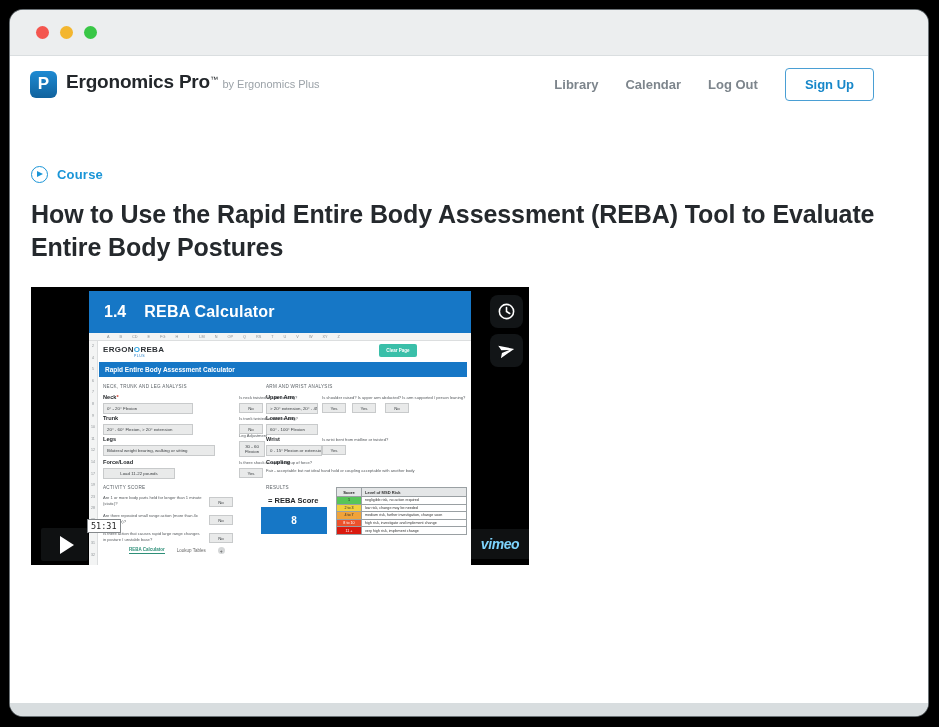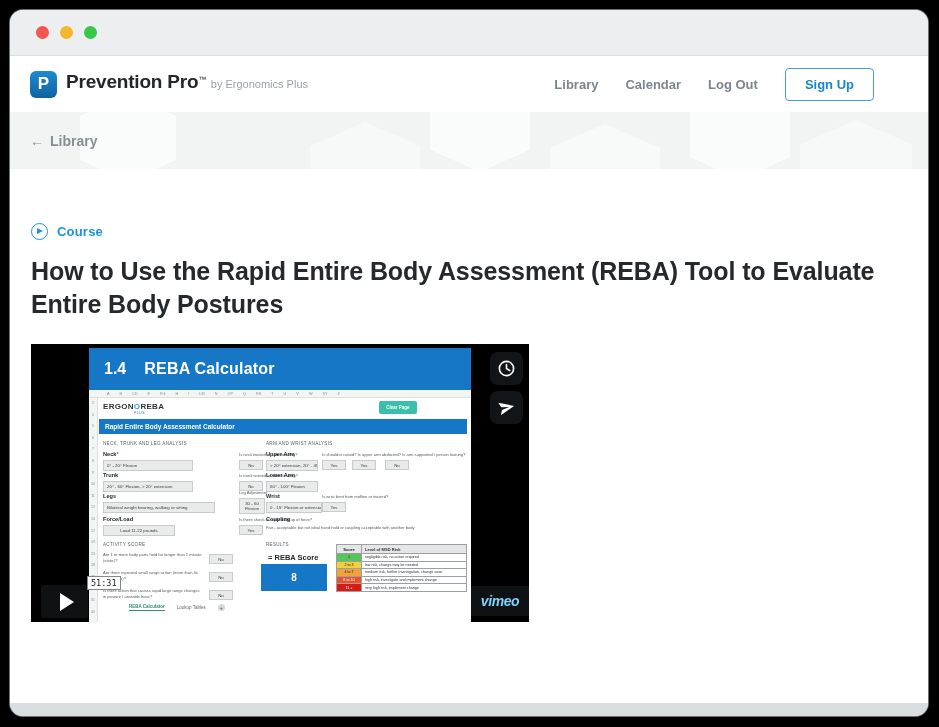--- a/index.html
+++ b/index.html
@@ -129,43 +129,32 @@
   <div class="chrome">
     <div class="light red"></div>
     <div class="light yellow"></div>
     <div class="light green"></div>
   </div>
 
   <div class="site-header">
     <div class="brand">
       <div class="brand-mark">P</div>
       <div>
-        <span class="brand-name">Prevention Pro</span><span class="brand-tm">™</span>
+        <span class="brand-name">Ergonomics Pro</span><span class="brand-tm">™</span>
         <span class="brand-byline">by Ergonomics Plus</span>
       </div>
     </div>
     <div class="nav">
       <span class="nav-link">Library</span>
       <span class="nav-link">Calendar</span>
       <span class="nav-link">Log Out</span>
       <button class="signup-btn">Sign Up</button>
     </div>
   </div>
 
-  <div class="crumb-band">
-    <div class="hex" style="left:70px; top:-18px; width:96px; height:88px; background:#fafbfb;"></div>
-    <div class="hex" style="left:300px; top:10px; width:110px; height:96px; background:#f7f9f9;"></div>
-    <div class="hex" style="left:420px; top:-30px; width:100px; height:90px; background:#fafbfb;"></div>
-    <div class="hex" style="left:540px; top:12px; width:110px; height:96px; background:#f8fafa;"></div>
-    <div class="hex" style="left:680px; top:-24px; width:100px; height:92px; background:#fafbfb;"></div>
-    <div class="hex" style="left:790px; top:8px; width:112px; height:98px; background:#f7f9f9;"></div>
-    <div class="crumb">
-      <span class="arrow">←</span><span>Library</span>
-    </div>
-  </div>
 
   <div class="page">
     <div class="course-row">
       <div class="course-icon"></div>
       <span class="course-label">Course</span>
     </div>
     <h1 class="page-title">How to Use the Rapid Entire Body Assessment (REBA) Tool to Evaluate Entire Body Postures</h1>
 
     <div class="player">
       <div class="slide-bar">

